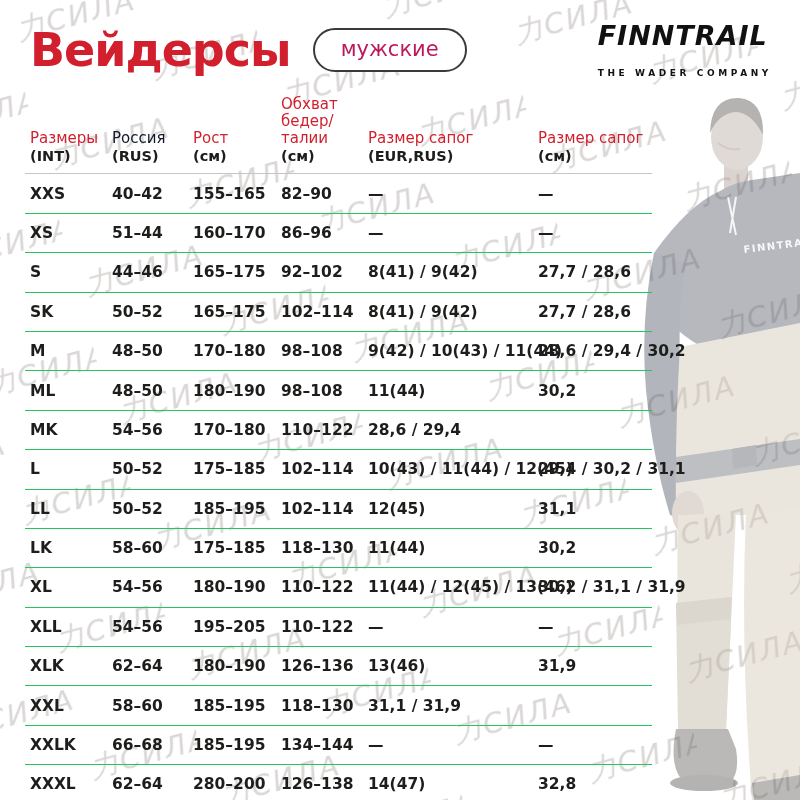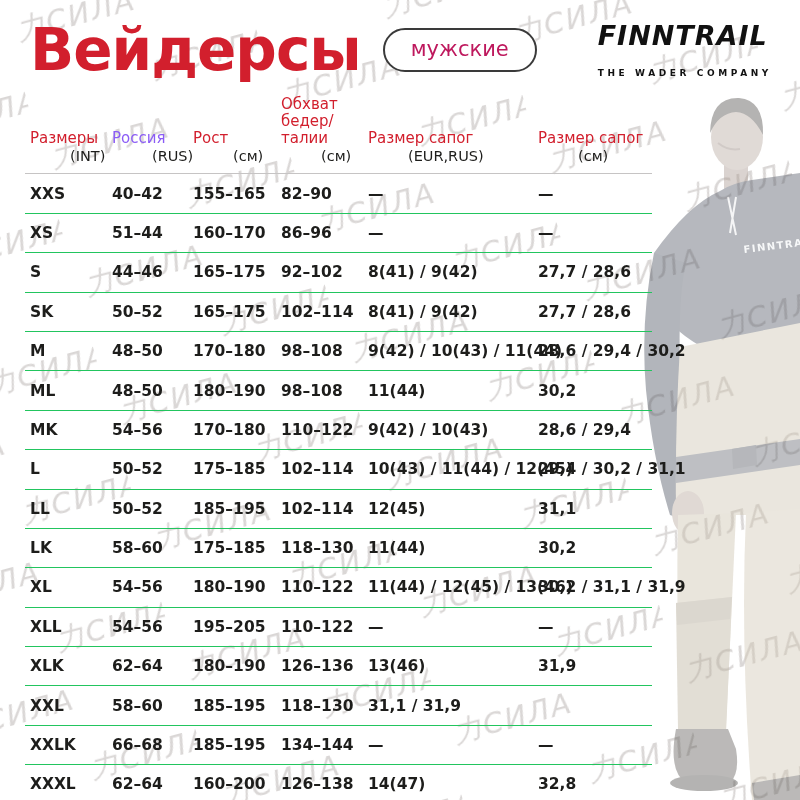--- a/index.html
+++ b/index.html
@@ -10,21 +10,21 @@
     color:#1d1d1b;
   }
   #wm-svg{position:absolute;left:0;top:0;z-index:0;}
 
   
   .header{
     position:absolute;left:30px;top:18px;right:28px;height:64px;
     display:flex;align-items:center;z-index:3;
   }
   .title{
-    font-size:58px;font-weight:800;letter-spacing:-1px;
+    font-size:46px;font-weight:800;letter-spacing:-1px;
     line-height:1;margin:0;
   }
   .badge{
     margin-left:22px;
     border:2px solid #3a3a3a;border-radius:26px;
     padding:8px 26px;font-size:21px;color:#be185d;background:#fff;
     line-height:1.1;white-space:nowrap;
   }
   .logo{margin-left:auto;text-align:left;}
   .logo-name{
@@ -44,22 +44,22 @@
     display:grid;
     grid-template-columns:82px 81px 88px 87px 170px 1fr;
   }
   .thead{
     align-items:end;padding-bottom:9px;
     border-bottom:1px solid #c6c4c4;
   }
   .hcell{padding-left:5px;}
   .hlabel{font-size:15px;font-weight:400;line-height:1.12;}
   .hlabel.red{color:#d21f2d;}
-  .hlabel.dark{color:#8b5cf6;}
-  .hsub{font-size:14.5px;font-weight:400;color:#1d1d1b;margin-top:2px;margin-left:40px;}
+  .hlabel.dark{color:#0f172a;}
+  .hsub{font-size:14.5px;font-weight:700;color:#1d1d1b;margin-top:2px;}
   .trow{
     height:38.4px;align-items:center;
     border-bottom:1px solid #22c55e;
   }
   .trow:last-child{border-bottom:none;}
   .cell{
     padding-left:5px;font-size:15.5px;font-weight:700;color:#1d1d1b;
     white-space:nowrap;
   }
 
@@ -197,21 +197,20 @@
         <div class="cell">180–190</div>
         <div class="cell">98–108</div>
         <div class="cell">11(44)</div>
         <div class="cell">30,2</div>
       </div>
       <div class="trow">
         <div class="cell">MK</div>
         <div class="cell">54–56</div>
         <div class="cell">170–180</div>
         <div class="cell">110–122</div>
-        <div class="cell">9(42) / 10(43)</div>
         <div class="cell">28,6 / 29,4</div>
       </div>
       <div class="trow">
         <div class="cell">L</div>
         <div class="cell">50–52</div>
         <div class="cell">175–185</div>
         <div class="cell">102–114</div>
         <div class="cell">10(43) / 11(44) / 12(45)</div>
         <div class="cell">29,4 / 30,2 / 31,1</div>
       </div>
@@ -266,19 +265,19 @@
         <div class="cell">XXLK</div>
         <div class="cell">66–68</div>
         <div class="cell">185–195</div>
         <div class="cell">134–144</div>
         <div class="cell">—</div>
         <div class="cell">—</div>
       </div>
       <div class="trow">
         <div class="cell">XXXL</div>
         <div class="cell">62–64</div>
-        <div class="cell">160–200</div>
+        <div class="cell">280–200</div>
         <div class="cell">126–138</div>
         <div class="cell">14(47)</div>
         <div class="cell">32,8</div>
       </div>
     </div>
 </div>
 
 </body></html>

